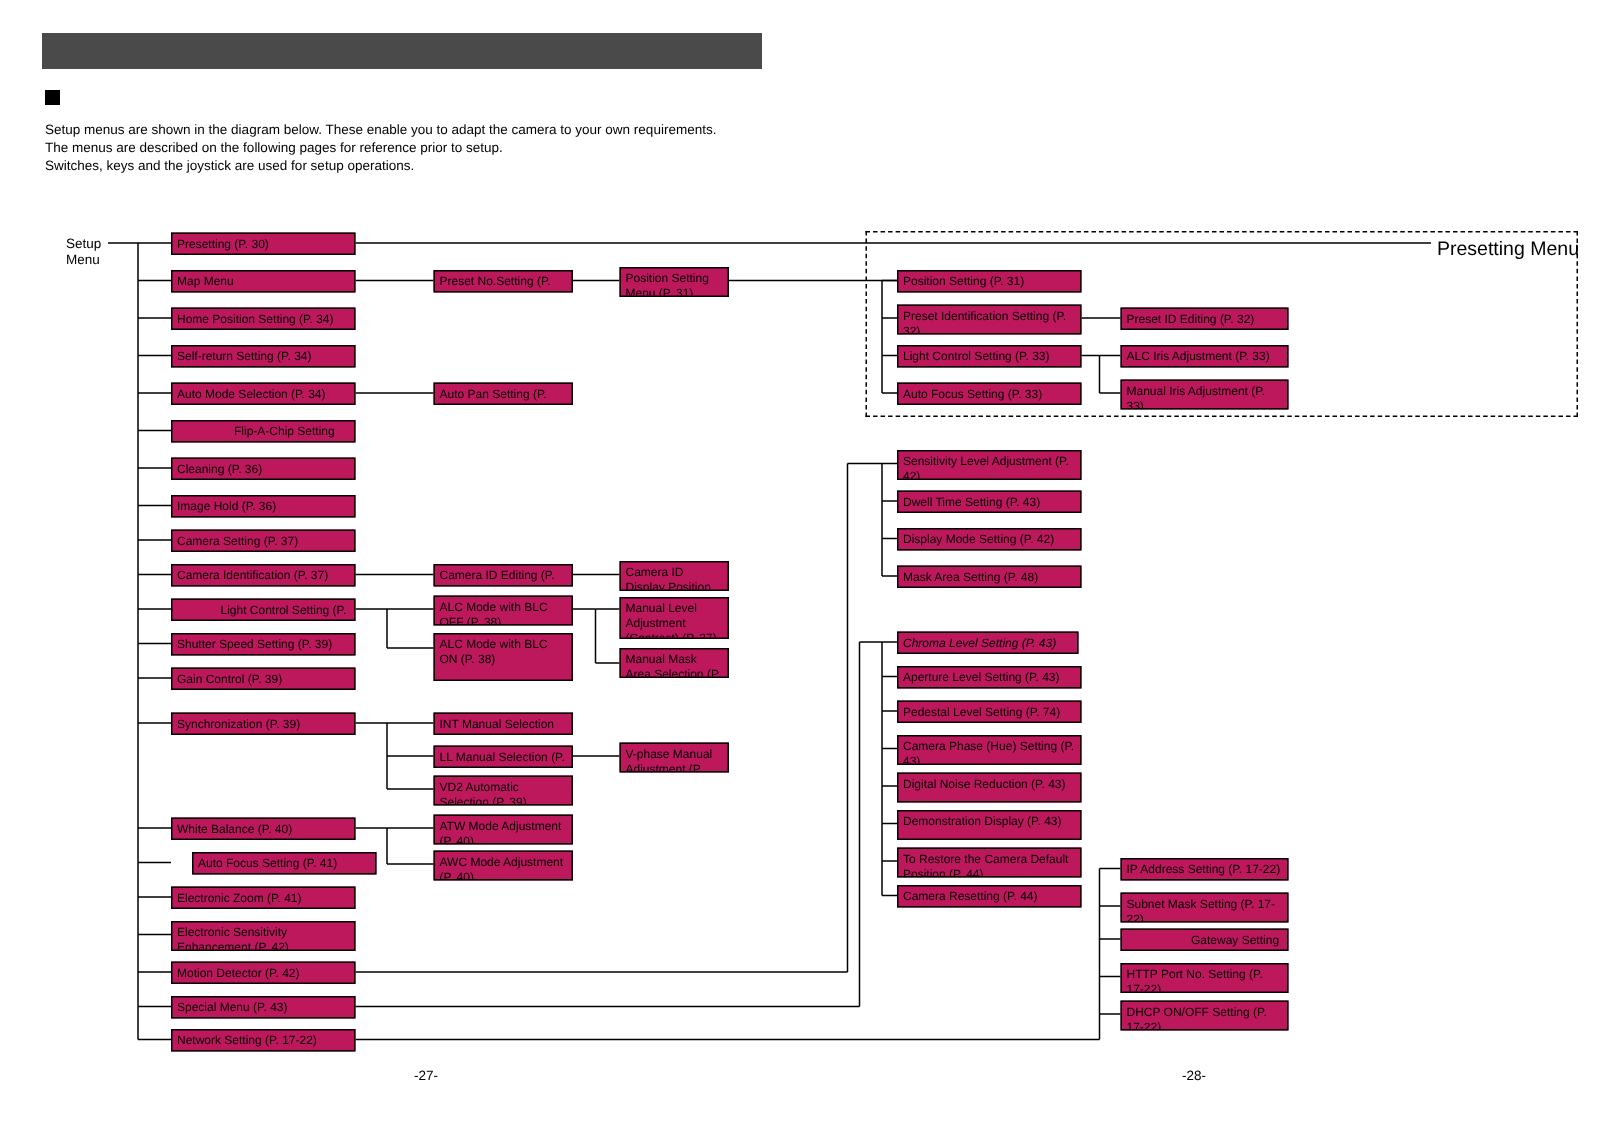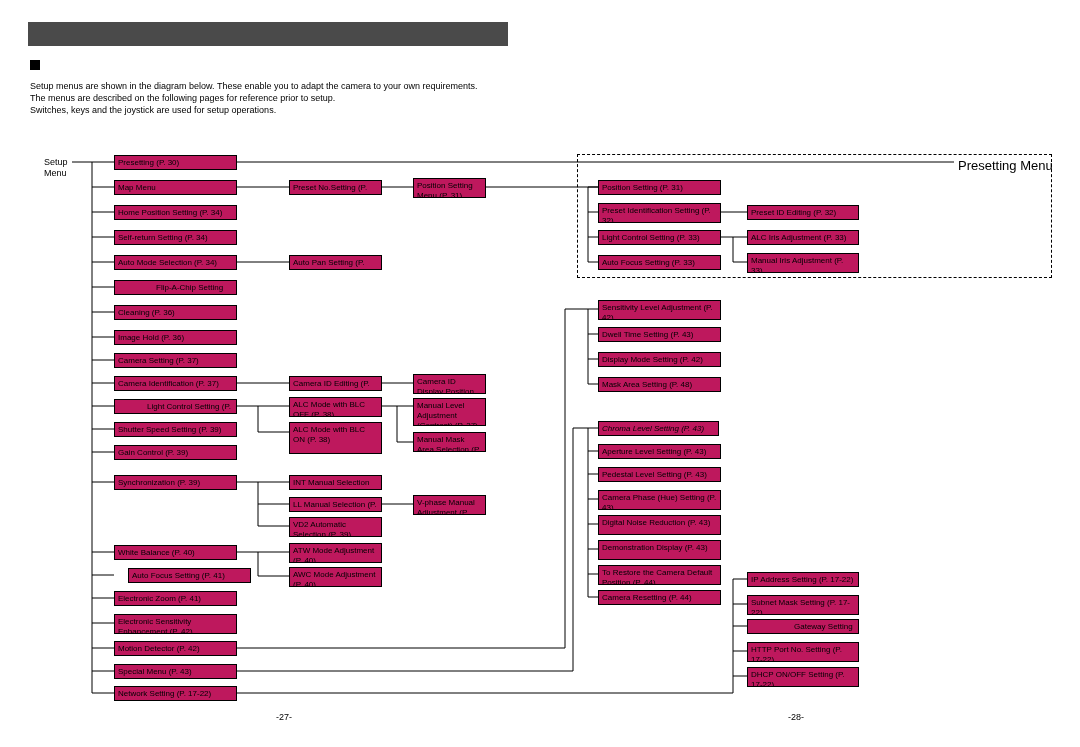--- a/index.html
+++ b/index.html
@@ -248,21 +248,21 @@
   <div class="box" style="left:598px; top:180px; width:123px; height:15px;">Position Setting (P. 31)</div>
   <div class="box" style="left:598px; top:203px; width:123px; height:20px;">Preset Identification Setting (P. 32)</div>
   <div class="box" style="left:598px; top:230px; width:123px; height:15px;">Light Control Setting (P. 33)</div>
   <div class="box" style="left:598px; top:255px; width:123px; height:15px;">Auto Focus Setting (P. 33)</div>
   <div class="box" style="left:598px; top:300px; width:123px; height:20px;">Sensitivity Level Adjustment (P. 42)</div>
   <div class="box" style="left:598px; top:327px; width:123px; height:15px;">Dwell Time Setting (P. 43)</div>
   <div class="box" style="left:598px; top:352px; width:123px; height:15px;">Display Mode Setting (P. 42)</div>
   <div class="box" style="left:598px; top:377px; width:123px; height:15px;">Mask Area Setting (P. 48)</div>
   <div class="box" style="left:598px; top:421px; width:121px; height:15px;font-style:italic;">Chroma Level Setting (P. 43)</div>
   <div class="box" style="left:598px; top:444px; width:123px; height:15px;">Aperture Level Setting (P. 43)</div>
-  <div class="box" style="left:598px; top:467px; width:123px; height:15px;">Pedestal Level Setting (P. 43)</div>
+  <div class="box" style="left:598px; top:467px; width:123px; height:15px;">Pedestal Level Setting (P. 74)</div>
   <div class="box" style="left:598px; top:490px; width:123px; height:20px;">Camera Phase (Hue) Setting (P. 43)</div>
   <div class="box" style="left:598px; top:515px; width:123px; height:20px;">Digital Noise Reduction (P. 43)</div>
   <div class="box" style="left:598px; top:540px; width:123px; height:20px;">Demonstration Display (P. 43)</div>
   <div class="box" style="left:598px; top:565px; width:123px; height:20px;">To Restore the Camera Default Position (P. 44)</div>
   <div class="box" style="left:598px; top:590px; width:123px; height:15px;">Camera Resetting (P. 44)</div>
 
   <div class="box" style="left:747px; top:205px; width:112px; height:15px;">Preset ID Editing (P. 32)</div>
   <div class="box" style="left:747px; top:230px; width:112px; height:15px;">ALC Iris Adjustment  (P. 33)</div>
   <div class="box" style="left:747px; top:253px; width:112px; height:20px;">Manual Iris Adjustment (P. 33)</div>
   <div class="box" style="left:747px; top:572px; width:112px; height:15px;">IP Address Setting (P. 17-22)</div>

